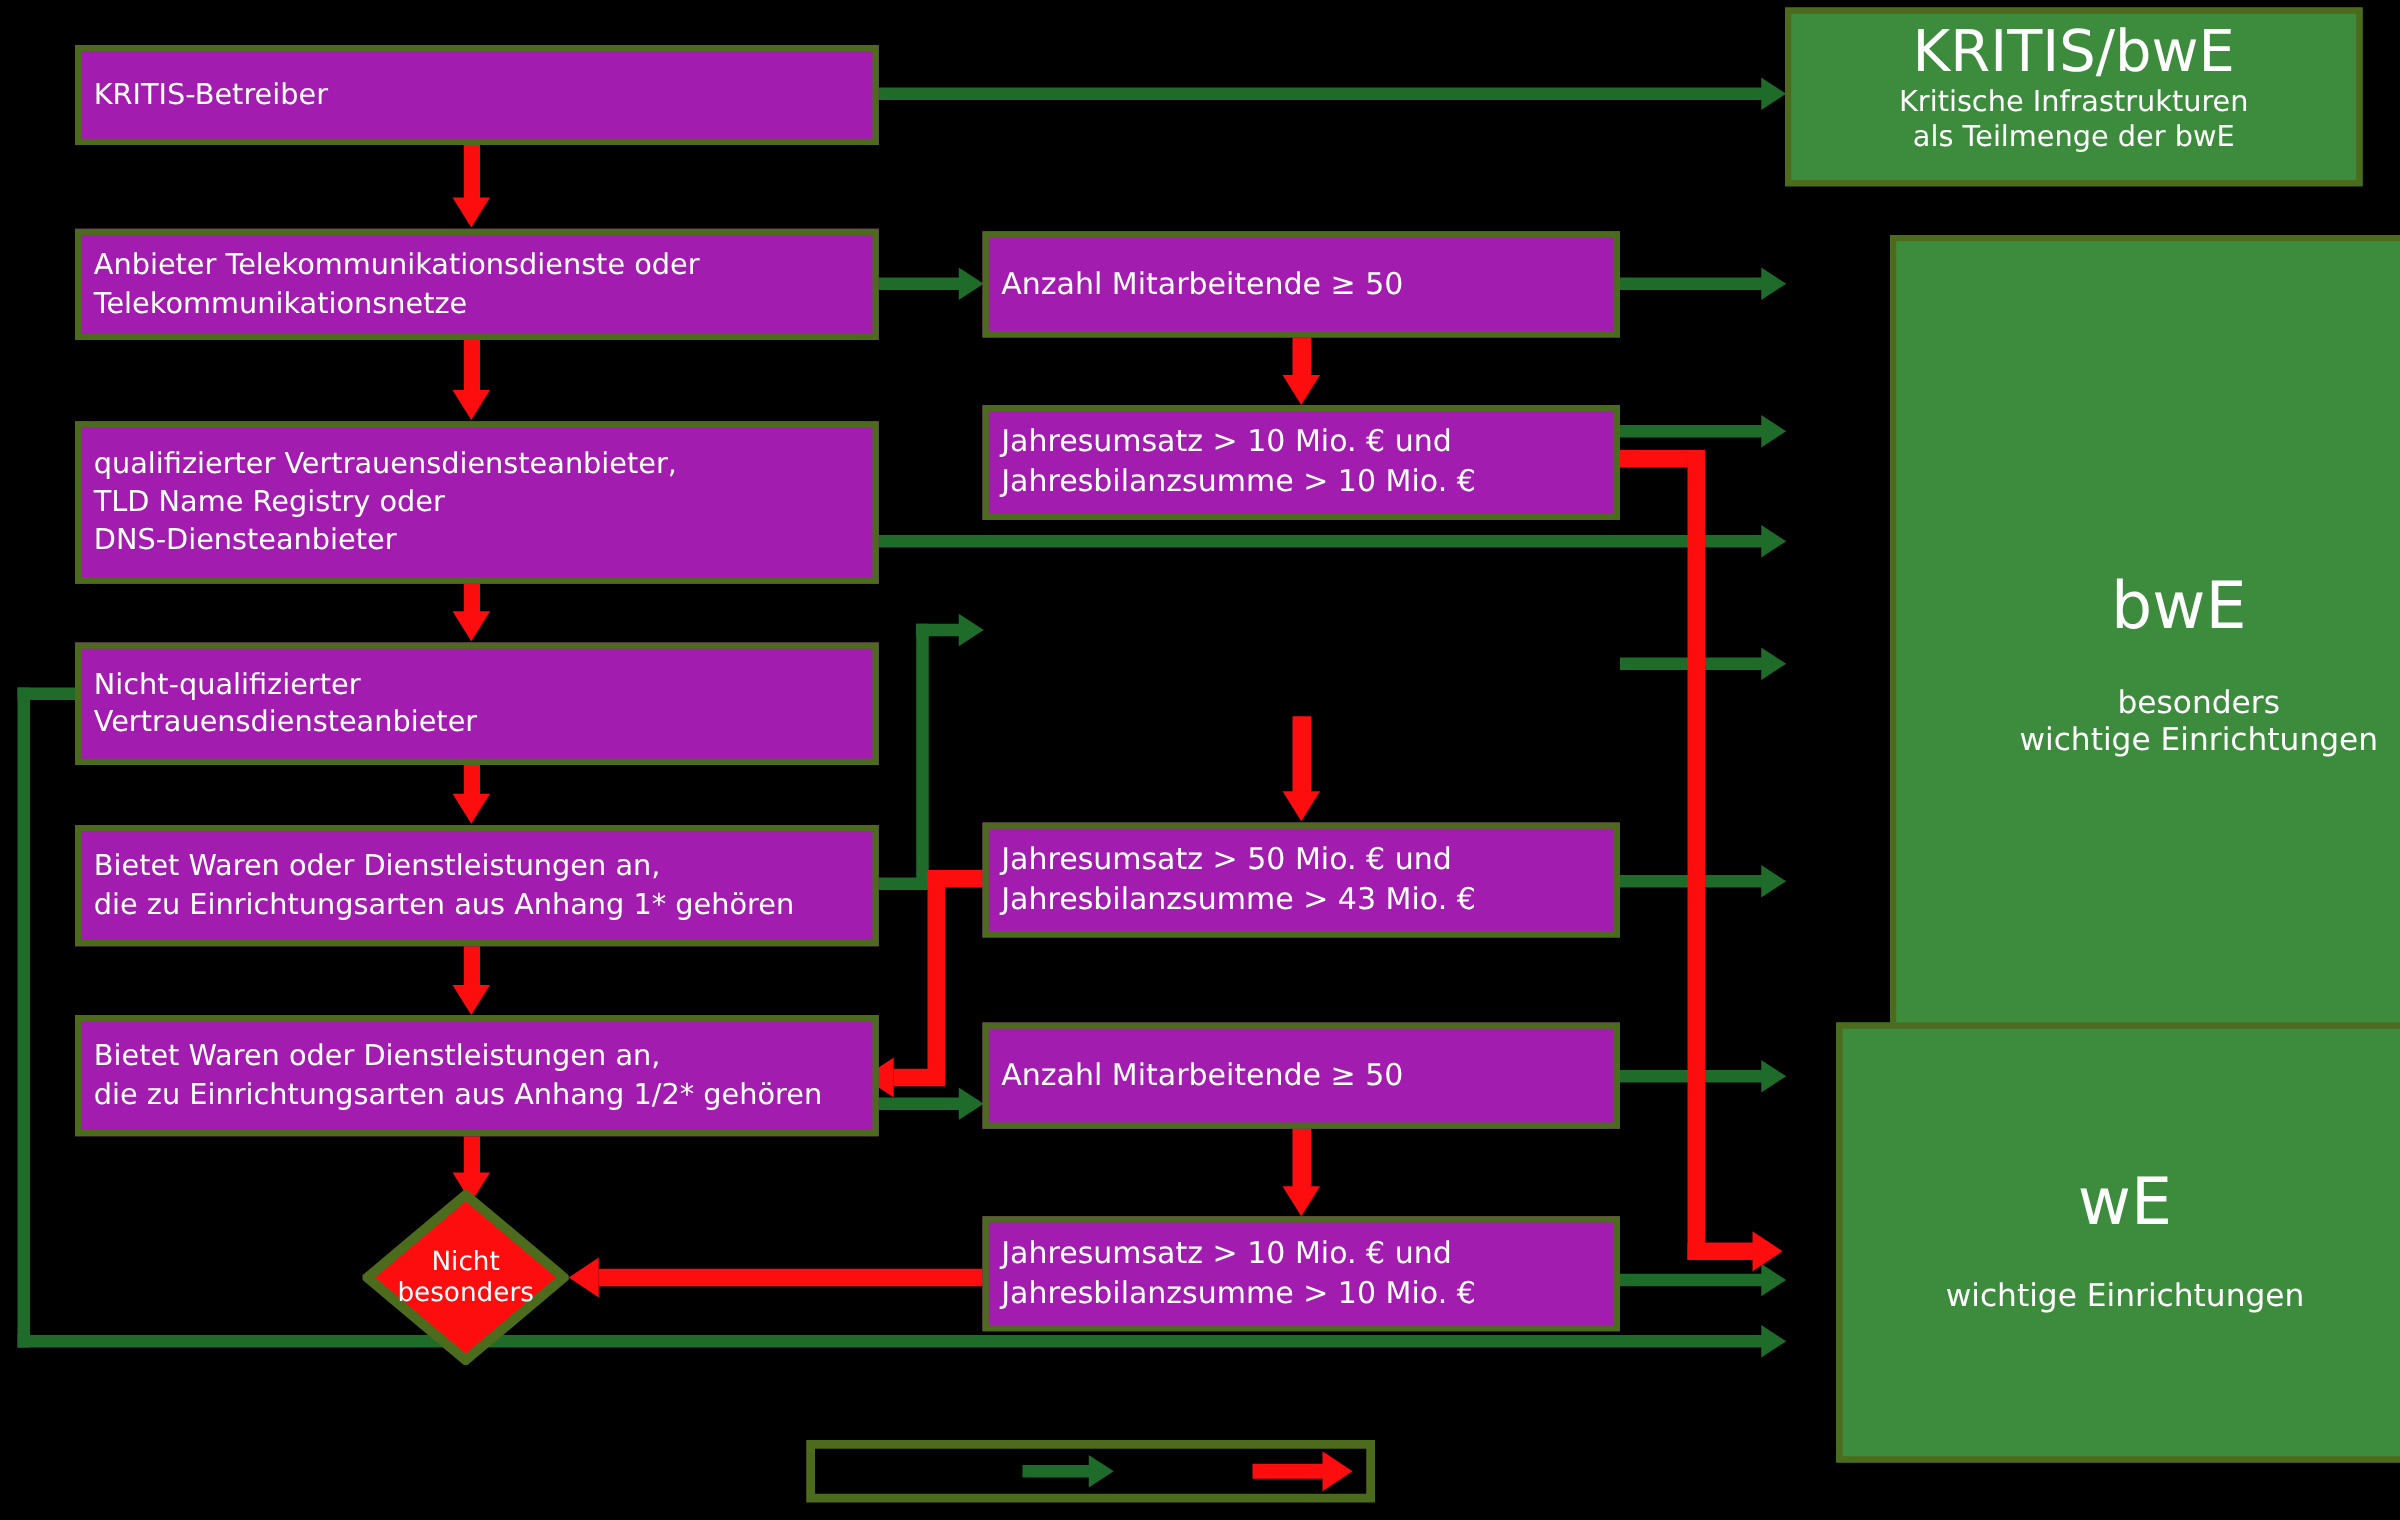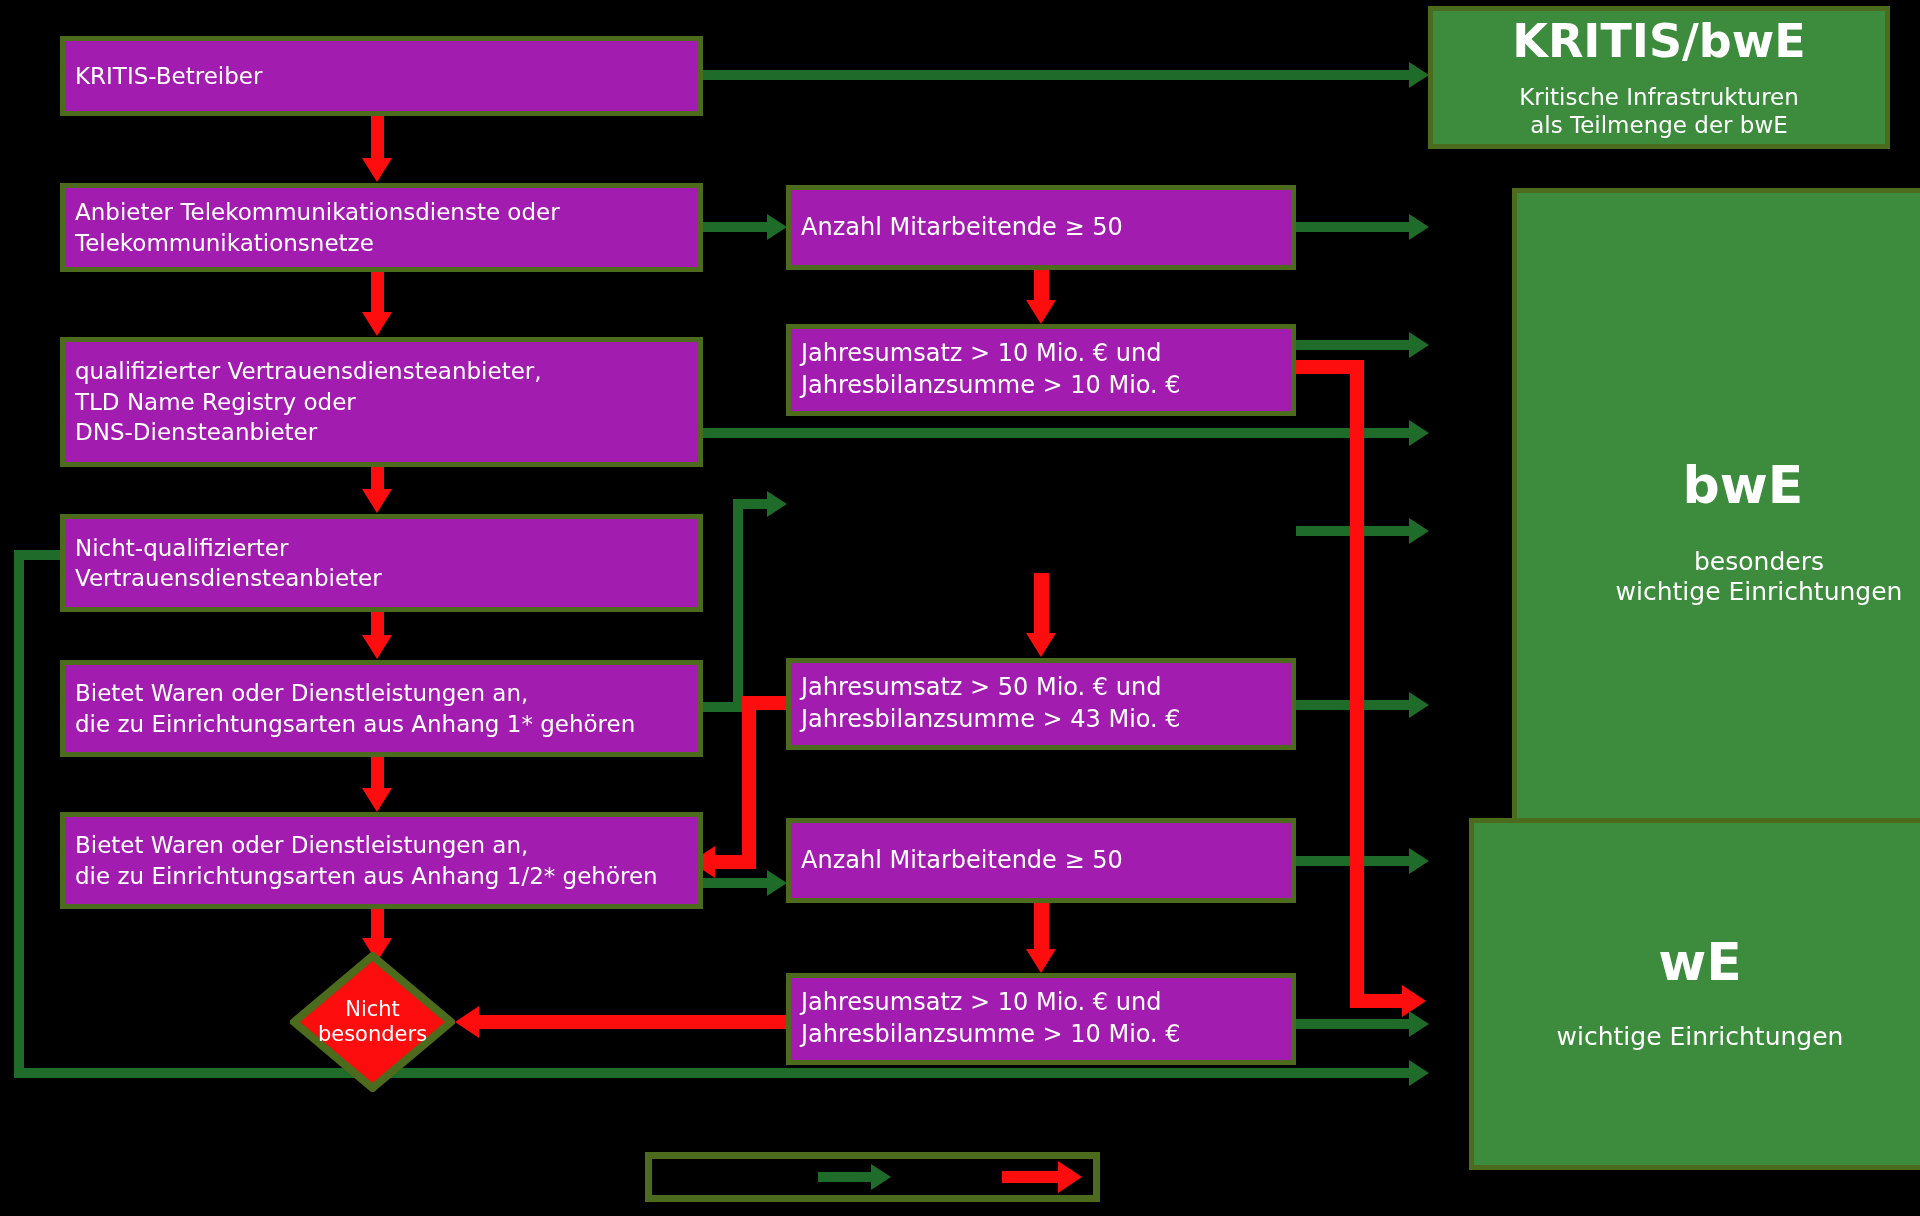--- a/index.html
+++ b/index.html
@@ -37,25 +37,25 @@
     background: #3d8c3d;
     border: 5px solid #4c6b1c;
     color: #ffffff;
     display: flex;
     flex-direction: column;
     align-items: center;
     justify-content: center;
     text-align: center;
     z-index: 5;
   }
-  .panel .big { font-size: 52px; line-height: 1.05; font-weight: 700; text-align: center; }
+  .panel .big { font-size: 52px; line-height: 1.05; font-weight: 400; text-align: center; }
   .panel .sub { font-size: 24px; line-height: 1.22; white-space: pre-line; margin-top: 4px; }
   .panel.kritis { justify-content: flex-start; padding-top: 6px; }
   .panel.kritis .big { font-size: 46px; }
-  .panel.kritis .sub { font-size: 23px; margin-top: 18px; }
+  .panel.kritis .sub { font-size: 23px; margin-top: 3px; }
   .panel.bwe .big { margin-bottom: 30px; }
   .panel.bwe .sub { font-size: 25px; margin-left: 32px; }
   .panel.we .big { margin-bottom: 28px; }
   .panel.we .sub { font-size: 25px; }
 
   .diamond-wrap {
     position: absolute;
     z-index: 6;
   }
   .diamond-wrap svg { display: block; }

